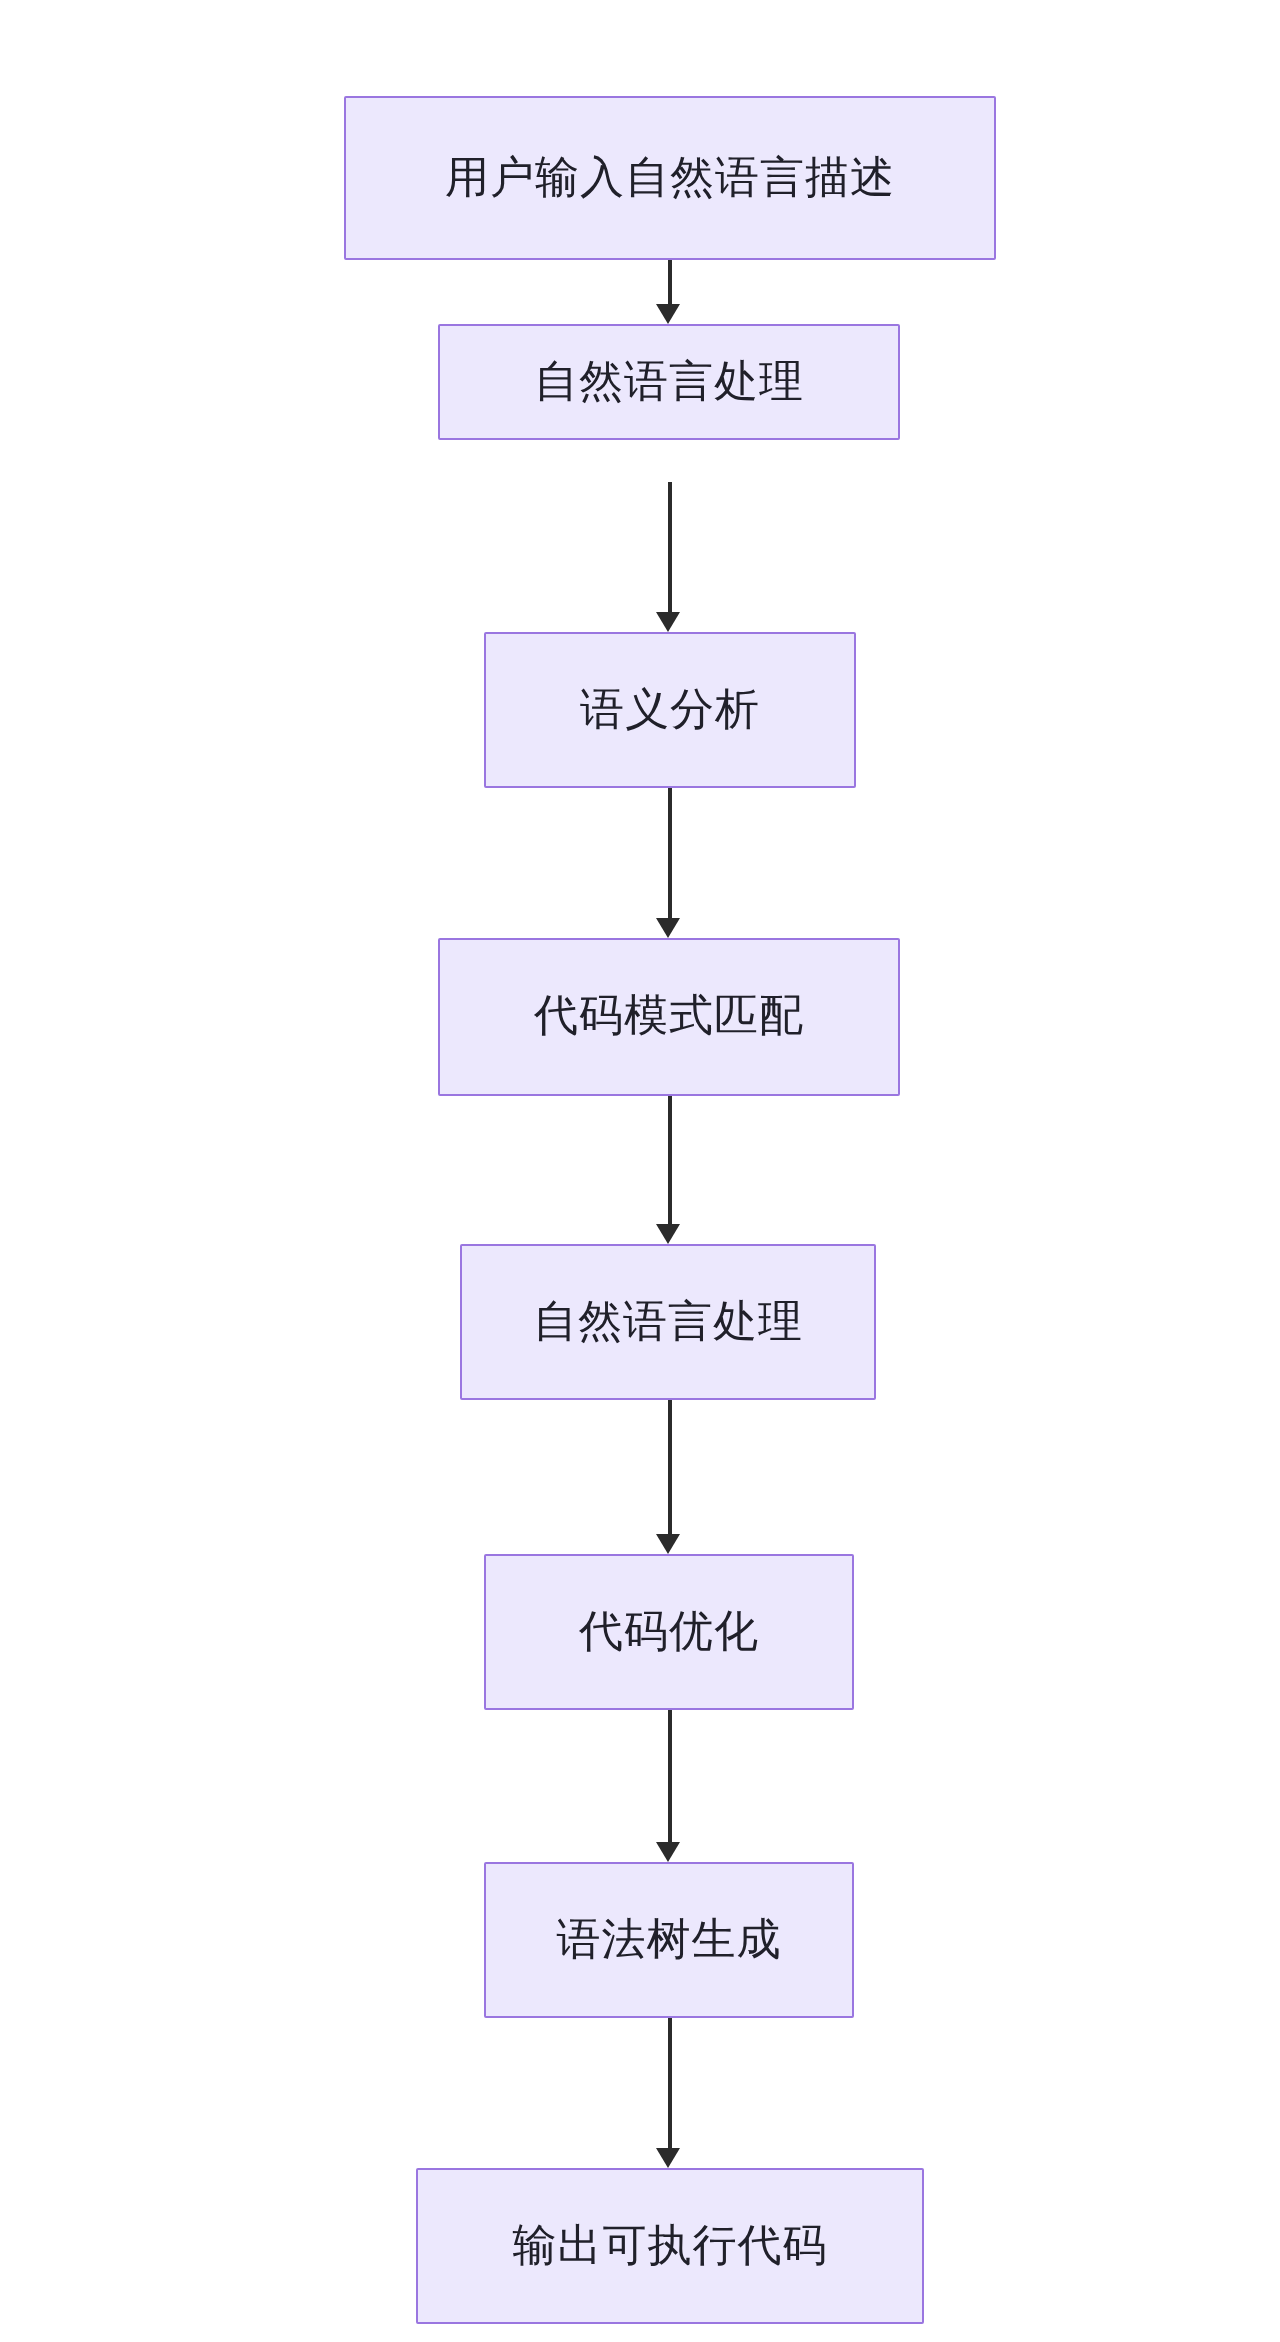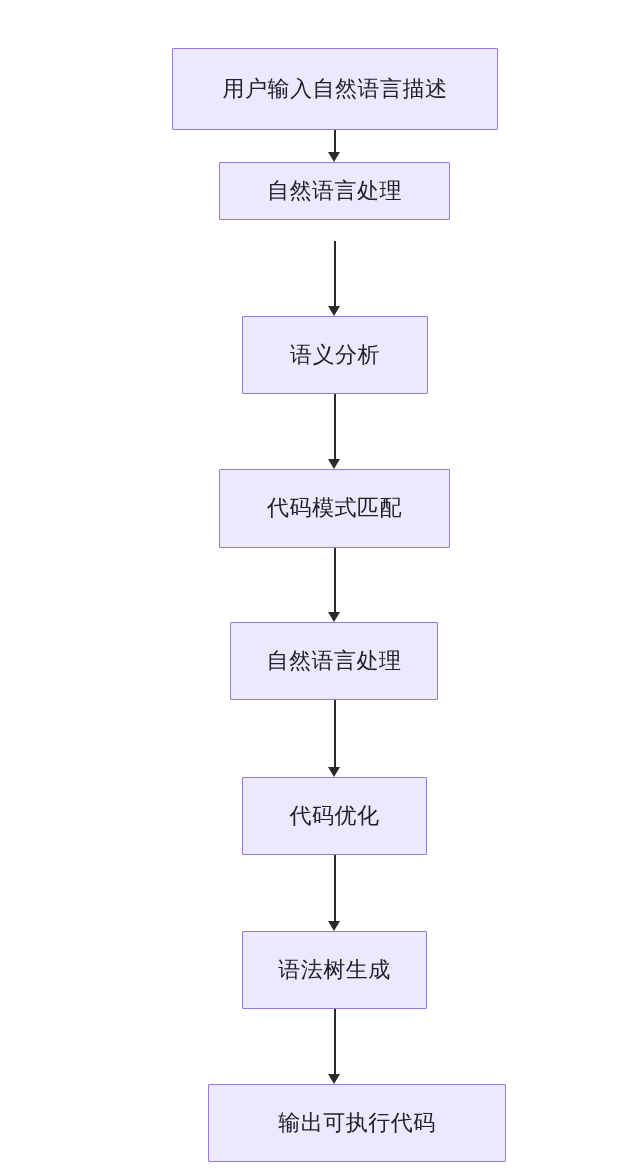--- a/index.html
+++ b/index.html
@@ -93,14 +93,14 @@
       <div class="edge-line" style="height: 66px;"></div>
       <div class="edge-head" style="top: 65px;"></div>
     </div>
     <div class="node" style="left: 172px; top: 7px; width: 326px; height: 82px; margin-top: 41px;">用户输入自然语言描述</div>
     <div class="node" style="left: 219px; top: 162px; width: 231px; height: 58px;">自然语言处理</div>
     <div class="node" style="left: 242px; top: 316px; width: 186px; height: 78px;">语义分析</div>
     <div class="node" style="left: 219px; top: 469px; width: 231px; height: 79px;">代码模式匹配</div>
     <div class="node" style="left: 230px; top: 622px; width: 208px; height: 78px;">自然语言处理</div>
     <div class="node" style="left: 242px; top: 777px; width: 185px; height: 78px;">代码优化</div>
     <div class="node" style="left: 242px; top: 931px; width: 185px; height: 78px;">语法树生成</div>
-    <div class="node" style="left: 208px; top: 1084px; width: 298px; height: 78px;">输出可执行代码</div>
+    <div class="node" style="left: 208px; top: 1084px; width: 254px; height: 78px;">输出可执行代码</div>
   </div>
 
 </body></html>

